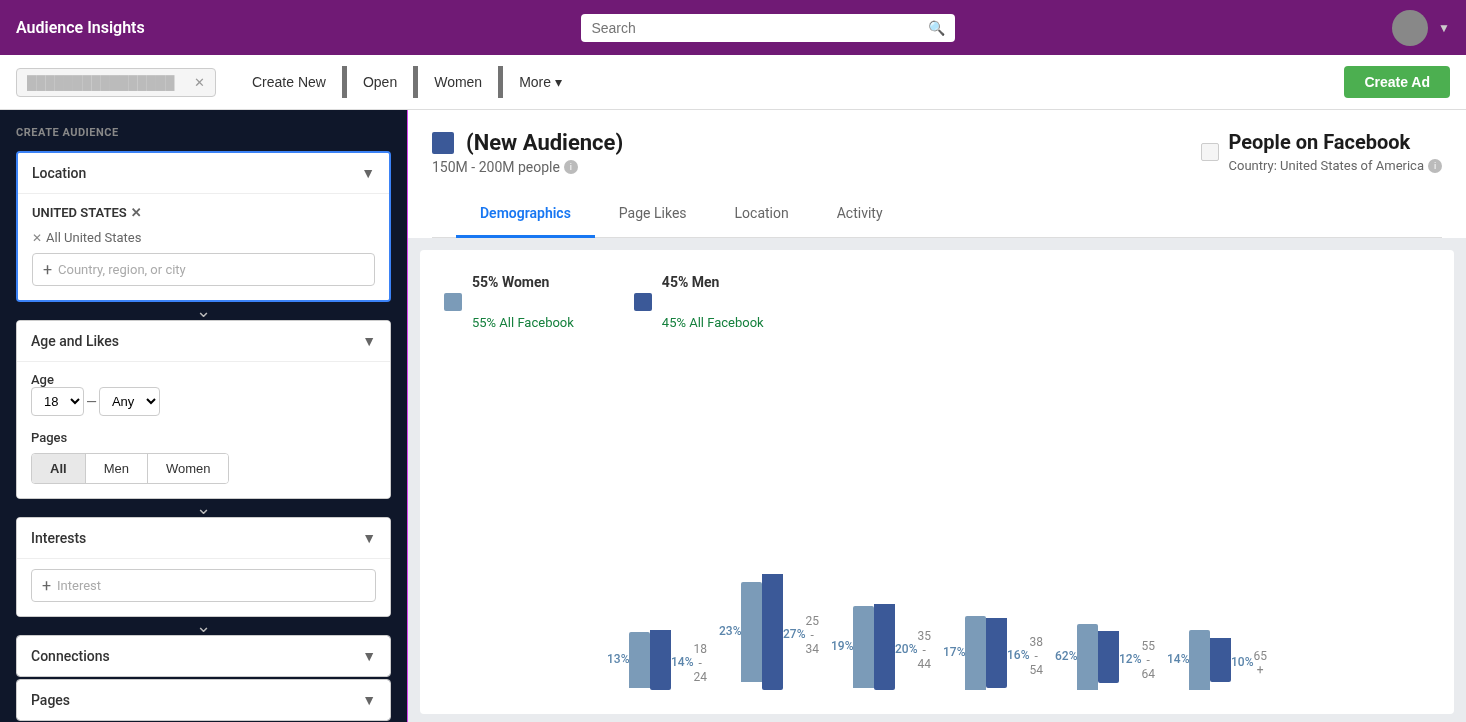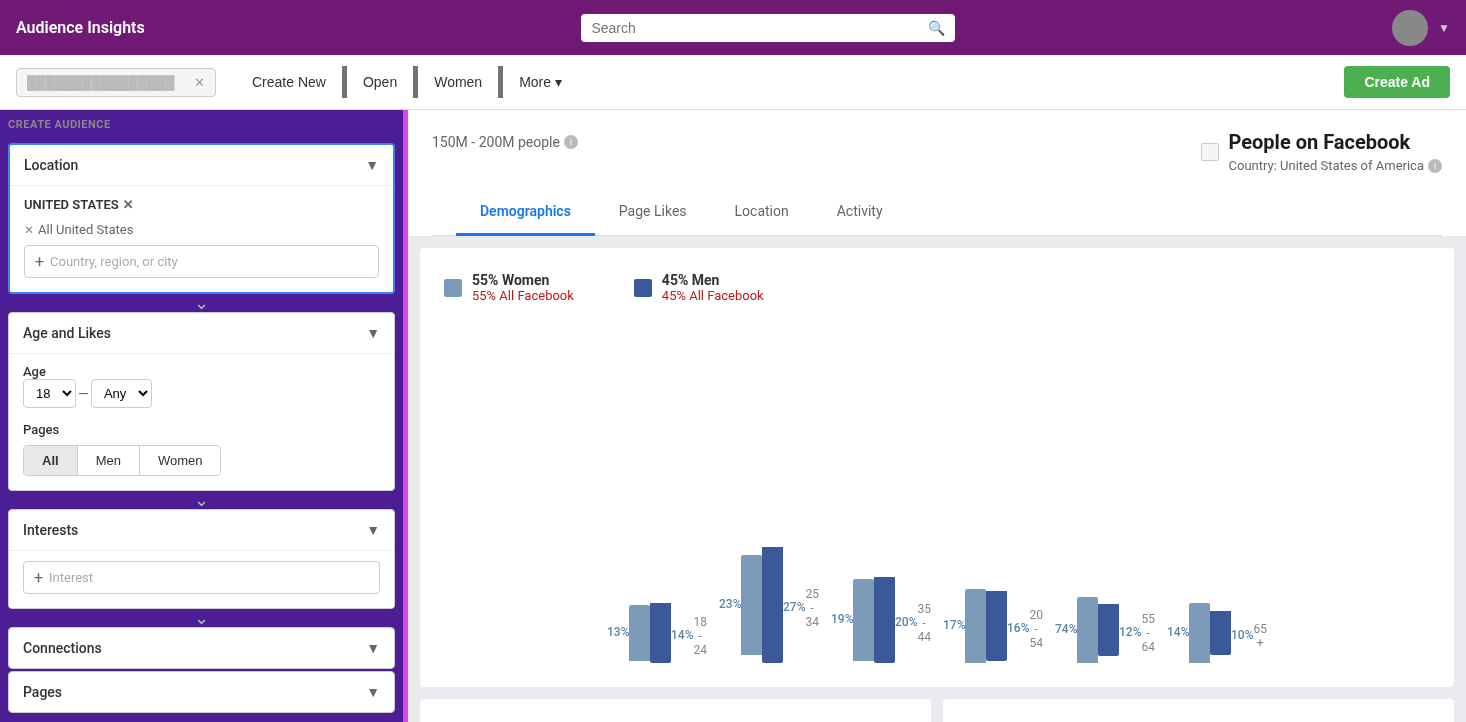--- a/index.html
+++ b/index.html
@@ -92,24 +92,24 @@
     .main-layout {
       display: flex;
       height: calc(100vh - 110px);
       overflow: hidden;
     }
 
     
     .sidebar {
       width: 408px;
       min-width: 408px;
-      background: #4c1d95;
-      border-right: 5px solid #d946ef;
+      background: #0f172a;
+      border-right: 1px solid #d946ef;
       overflow-y: auto;
-      padding: 8px;
+      padding: 16px;
     }
     .create-audience-label {
       font-size: 11px;
       font-weight: 700;
       color: #888;
       letter-spacing: 0.5px;
       text-transform: uppercase;
       margin-bottom: 12px;
     }
     .section-panel {
@@ -275,21 +275,21 @@
       background: #fff;
       margin: 12px 12px 12px;
       border-radius: 4px;
       padding: 24px;
     }
     .chart-legend { display: flex; gap: 60px; margin-bottom: 20px; }
     .legend-item { display: flex; align-items: center; gap: 10px; }
     .legend-box-women { width: 18px; height: 18px; background: #7b9bb8; border-radius: 2px; }
     .legend-box-men { width: 18px; height: 18px; background: #3b5998; border-radius: 2px; }
     .legend-label { font-size: 14px; font-weight: 700; color: #333; }
-    .legend-sub { font-size: 13px; color: #b91c1c; }
+    .legend-sub { font-size: 13px; color: #15803d; margin-top: 25px; }
 
     .bars-wrapper {
       display: flex;
       justify-content: center;
       gap: 12px;
       height: 340px;
       align-items: flex-end;
     }
     .age-group {
       display: flex;
@@ -454,20 +454,24 @@
         <span>Pages</span>
         <span class="arrow">▼</span>
       </div>
     </div>
   </aside>
 
   <main class="main-content">
     <div class="audience-header">
       <div class="audience-header-row">
         <div>
+          <div class="audience-title-block">
+            <div class="audience-color-box"></div>
+            <span class="audience-title">(New Audience)</span>
+          </div>
           <div class="audience-count">
             <span>150M - 200M people</span>
             <span class="info-icon">i</span>
           </div>
         </div>
         <div class="facebook-block">
           <div class="fb-checkbox"></div>
           <div>
             <div class="fb-title">People on Facebook</div>
             <div class="fb-subtitle">
@@ -524,24 +528,24 @@
       <div class="bar-women" style="height:82px;"></div>
       <div class="bar-men" style="height:86px;"></div>
       <div class="pct-below">20%</div>
       <div class="age-range-label">35 - 44</div>
     </div>
           <div class="age-group">
       <div class="pct-above">17%</div>
       <div class="bar-women" style="height:74px;"></div>
       <div class="bar-men" style="height:70px;"></div>
       <div class="pct-below">16%</div>
-      <div class="age-range-label">20 - 54</div>
+      <div class="age-range-label">38 - 54</div>
     </div>
           <div class="age-group">
-      <div class="pct-above">74%</div>
+      <div class="pct-above">62%</div>
       <div class="bar-women" style="height:66px;"></div>
       <div class="bar-men" style="height:52px;"></div>
       <div class="pct-below">12%</div>
       <div class="age-range-label">55 - 64</div>
     </div>
           <div class="age-group">
       <div class="pct-above">14%</div>
       <div class="bar-women" style="height:60px;"></div>
       <div class="bar-men" style="height:44px;"></div>
       <div class="pct-below">10%</div>

